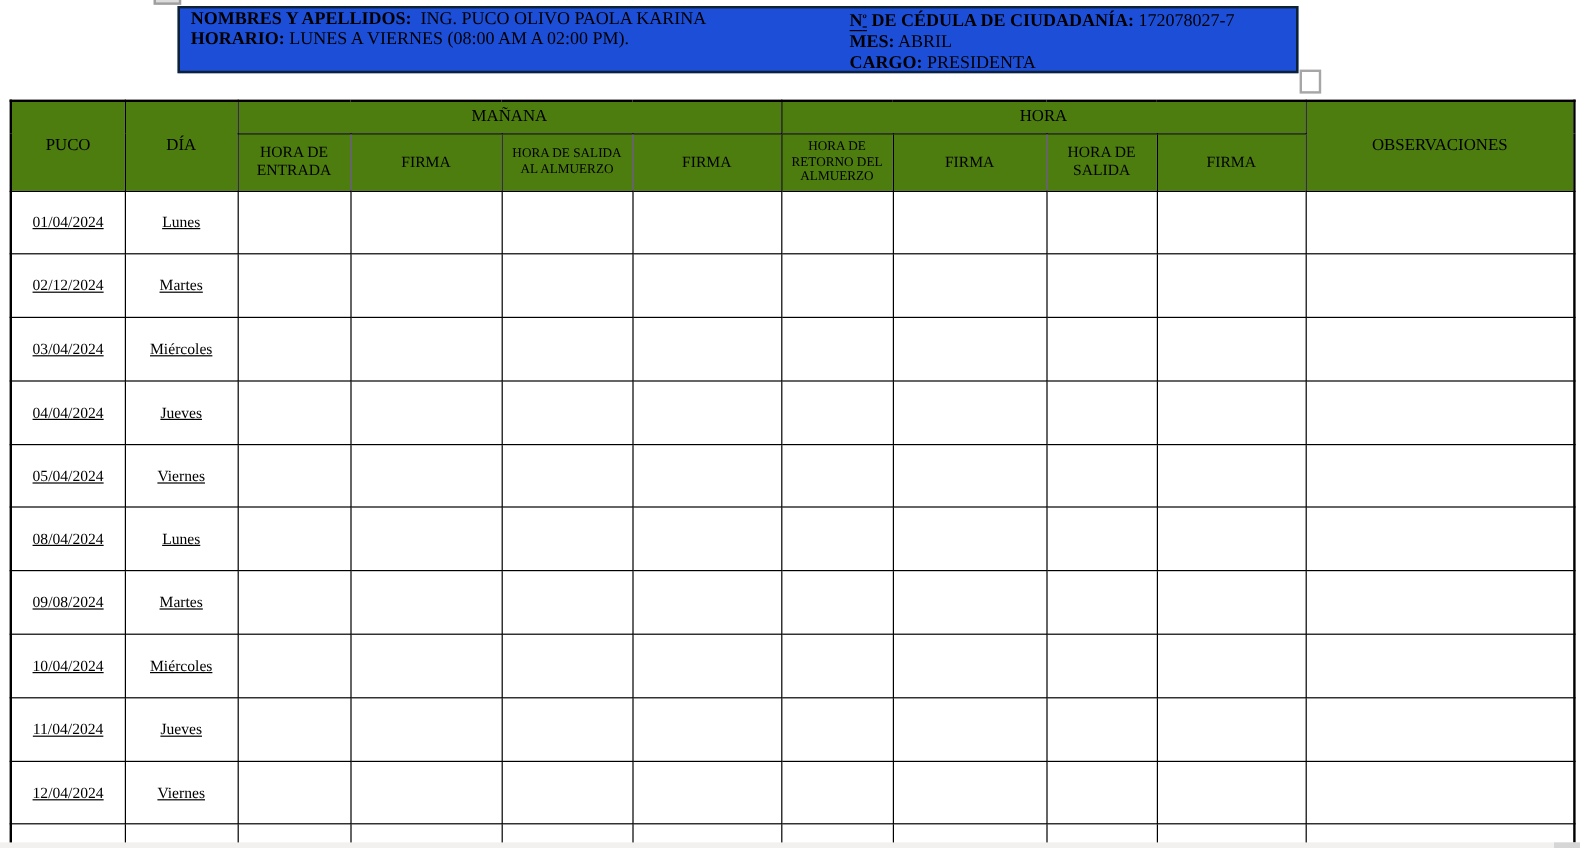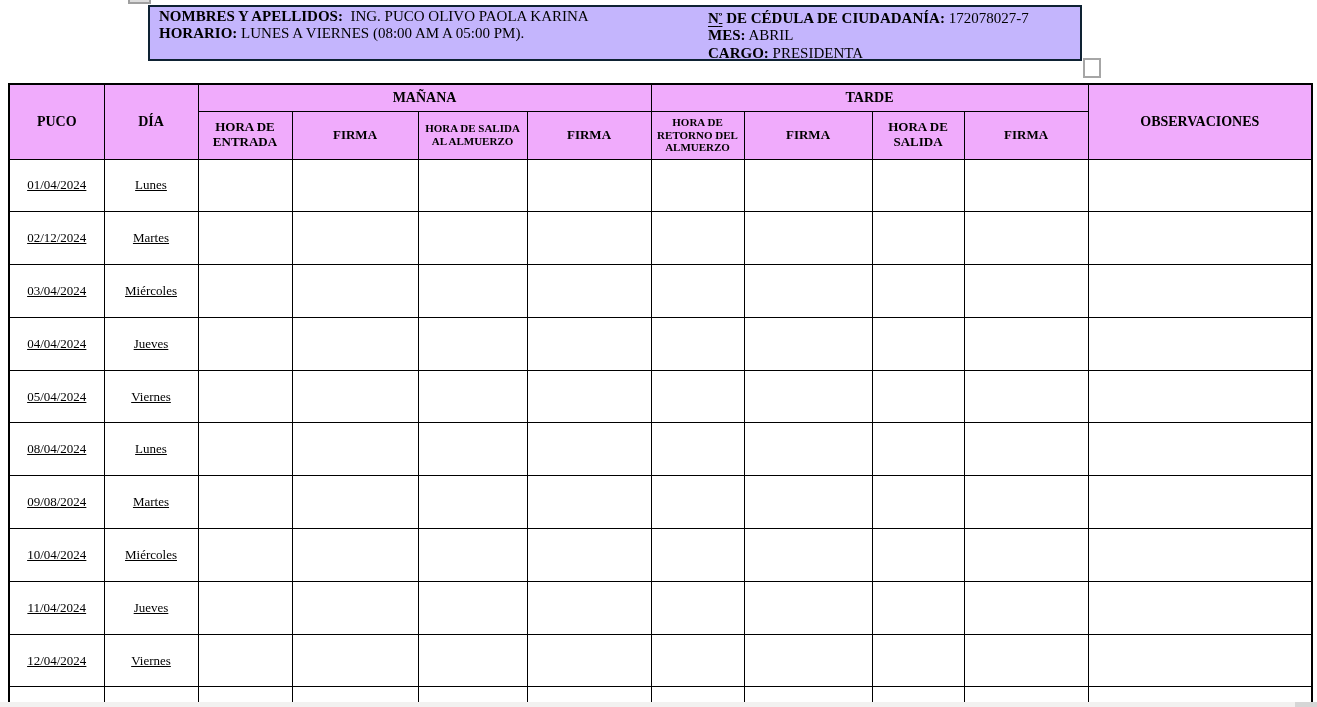--- a/index.html
+++ b/index.html
@@ -10,21 +10,21 @@
     background: #ffffff;
     font-family: "Liberation Serif", "DejaVu Serif", serif;
     color: #000;
   }
 
   
   .info-box {
     position: absolute; left: 148px; top: 5px;
     width: 934px; height: 56px;
     border: 2px solid #0e2233;
-    background: #c4b5fd;
+    background: #1d4ed8;
     font-size: 15px; line-height: 17.4px;
   }
   .info-col { position: absolute; top: 1px; white-space: nowrap; }
   .info-col.left  { left: 9px; }
   .info-col.right { left: 558px; }
   .info-line b { font-weight: bold; }
   .info-line .val { white-space: pre-wrap; }
   .squiggle {
     text-decoration-line: underline;
     text-decoration-style: wavy;
@@ -53,21 +53,21 @@
     width: 1303px;
     border-collapse: collapse; table-layout: fixed;
     border: 2px solid #000;
   }
   table.att th, table.att td {
     border: 1.4px solid #000;
     padding: 0 2px;
     text-align: center; vertical-align: middle;
     overflow: hidden;
   }
-  table.att th { background: #f0abfc; font-weight: bold; }
+  table.att th { background: #4d7c0f; font-weight: normal; }
   tr.group-hdr th { font-size: 14px; height: 27px; }
   th.th-fecha, th.th-dia { font-size: 14px; }
   th.th-obs { font-size: 15px; }
   tr.sub-hdr { height: 48px; }
   tr.sub-hdr th { font-size: 13px; line-height: 1.12; }
   tr.sub-hdr th.small { font-size: 11px; line-height: 1.15; }
   tr.data-row { height: 52.8px; text-decoration: underline; }
   tr.data-row td { font-size: 13px; background: #fff; }
 
   
@@ -83,21 +83,21 @@
   }
 </style>
 </head>
 <body>
 
 <div class="handle-top"></div>
 
 <div class="info-box">
   <div class="info-col left">
     <div class="info-line"><b>NOMBRES Y APELLIDOS:</b><span class="val">  ING. PUCO OLIVO PAOLA KARINA</span></div>
-    <div class="info-line"><b>HORARIO:</b><span class="val"> LUNES A VIERNES (08:00 AM A 05:00 PM).</span></div>
+    <div class="info-line"><b>HORARIO:</b><span class="val"> LUNES A VIERNES (08:00 AM A 02:00 PM).</span></div>
   </div>
   <div class="info-col right">
     <div class="info-line"><b><span class="squiggle"><span>N</span><span class="ord">º</span></span><span> DE CÉDULA DE CIUDADANÍA:</span></b><span class="val"> 172078027-7</span></div>
     <div class="info-line"><b>MES:</b><span class="val"> ABRIL</span></div>
     <div class="info-line"><b>CARGO:</b><span class="val"> PRESIDENTA</span></div>
   </div>
 </div>
 
 <div class="handle-right"></div>
 
@@ -113,21 +113,21 @@
       <col style="width:128px">
       <col style="width:92px">
     <col style="width:124px">
       <col style="width:224px">
   </colgroup>
   <tbody id="att-body">
     <tr class="group-hdr">
       <th class="th-fecha" rowspan="2">PUCO</th>
       <th class="th-dia" rowspan="2">DÍA</th>
       <th colspan="4">MAÑANA</th>
-      <th colspan="4">TARDE</th>
+      <th colspan="4">HORA</th>
       <th class="th-obs" rowspan="2">OBSERVACIONES</th>
     </tr>
     <tr class="sub-hdr">
       <th>HORA DE ENTRADA</th>
       <th>FIRMA</th>
       <th class="small">HORA DE SALIDA AL ALMUERZO</th>
       <th>FIRMA</th>
       <th class="small">HORA DE RETORNO DEL ALMUERZO</th>
       <th>FIRMA</th>
       <th>HORA DE SALIDA</th>

